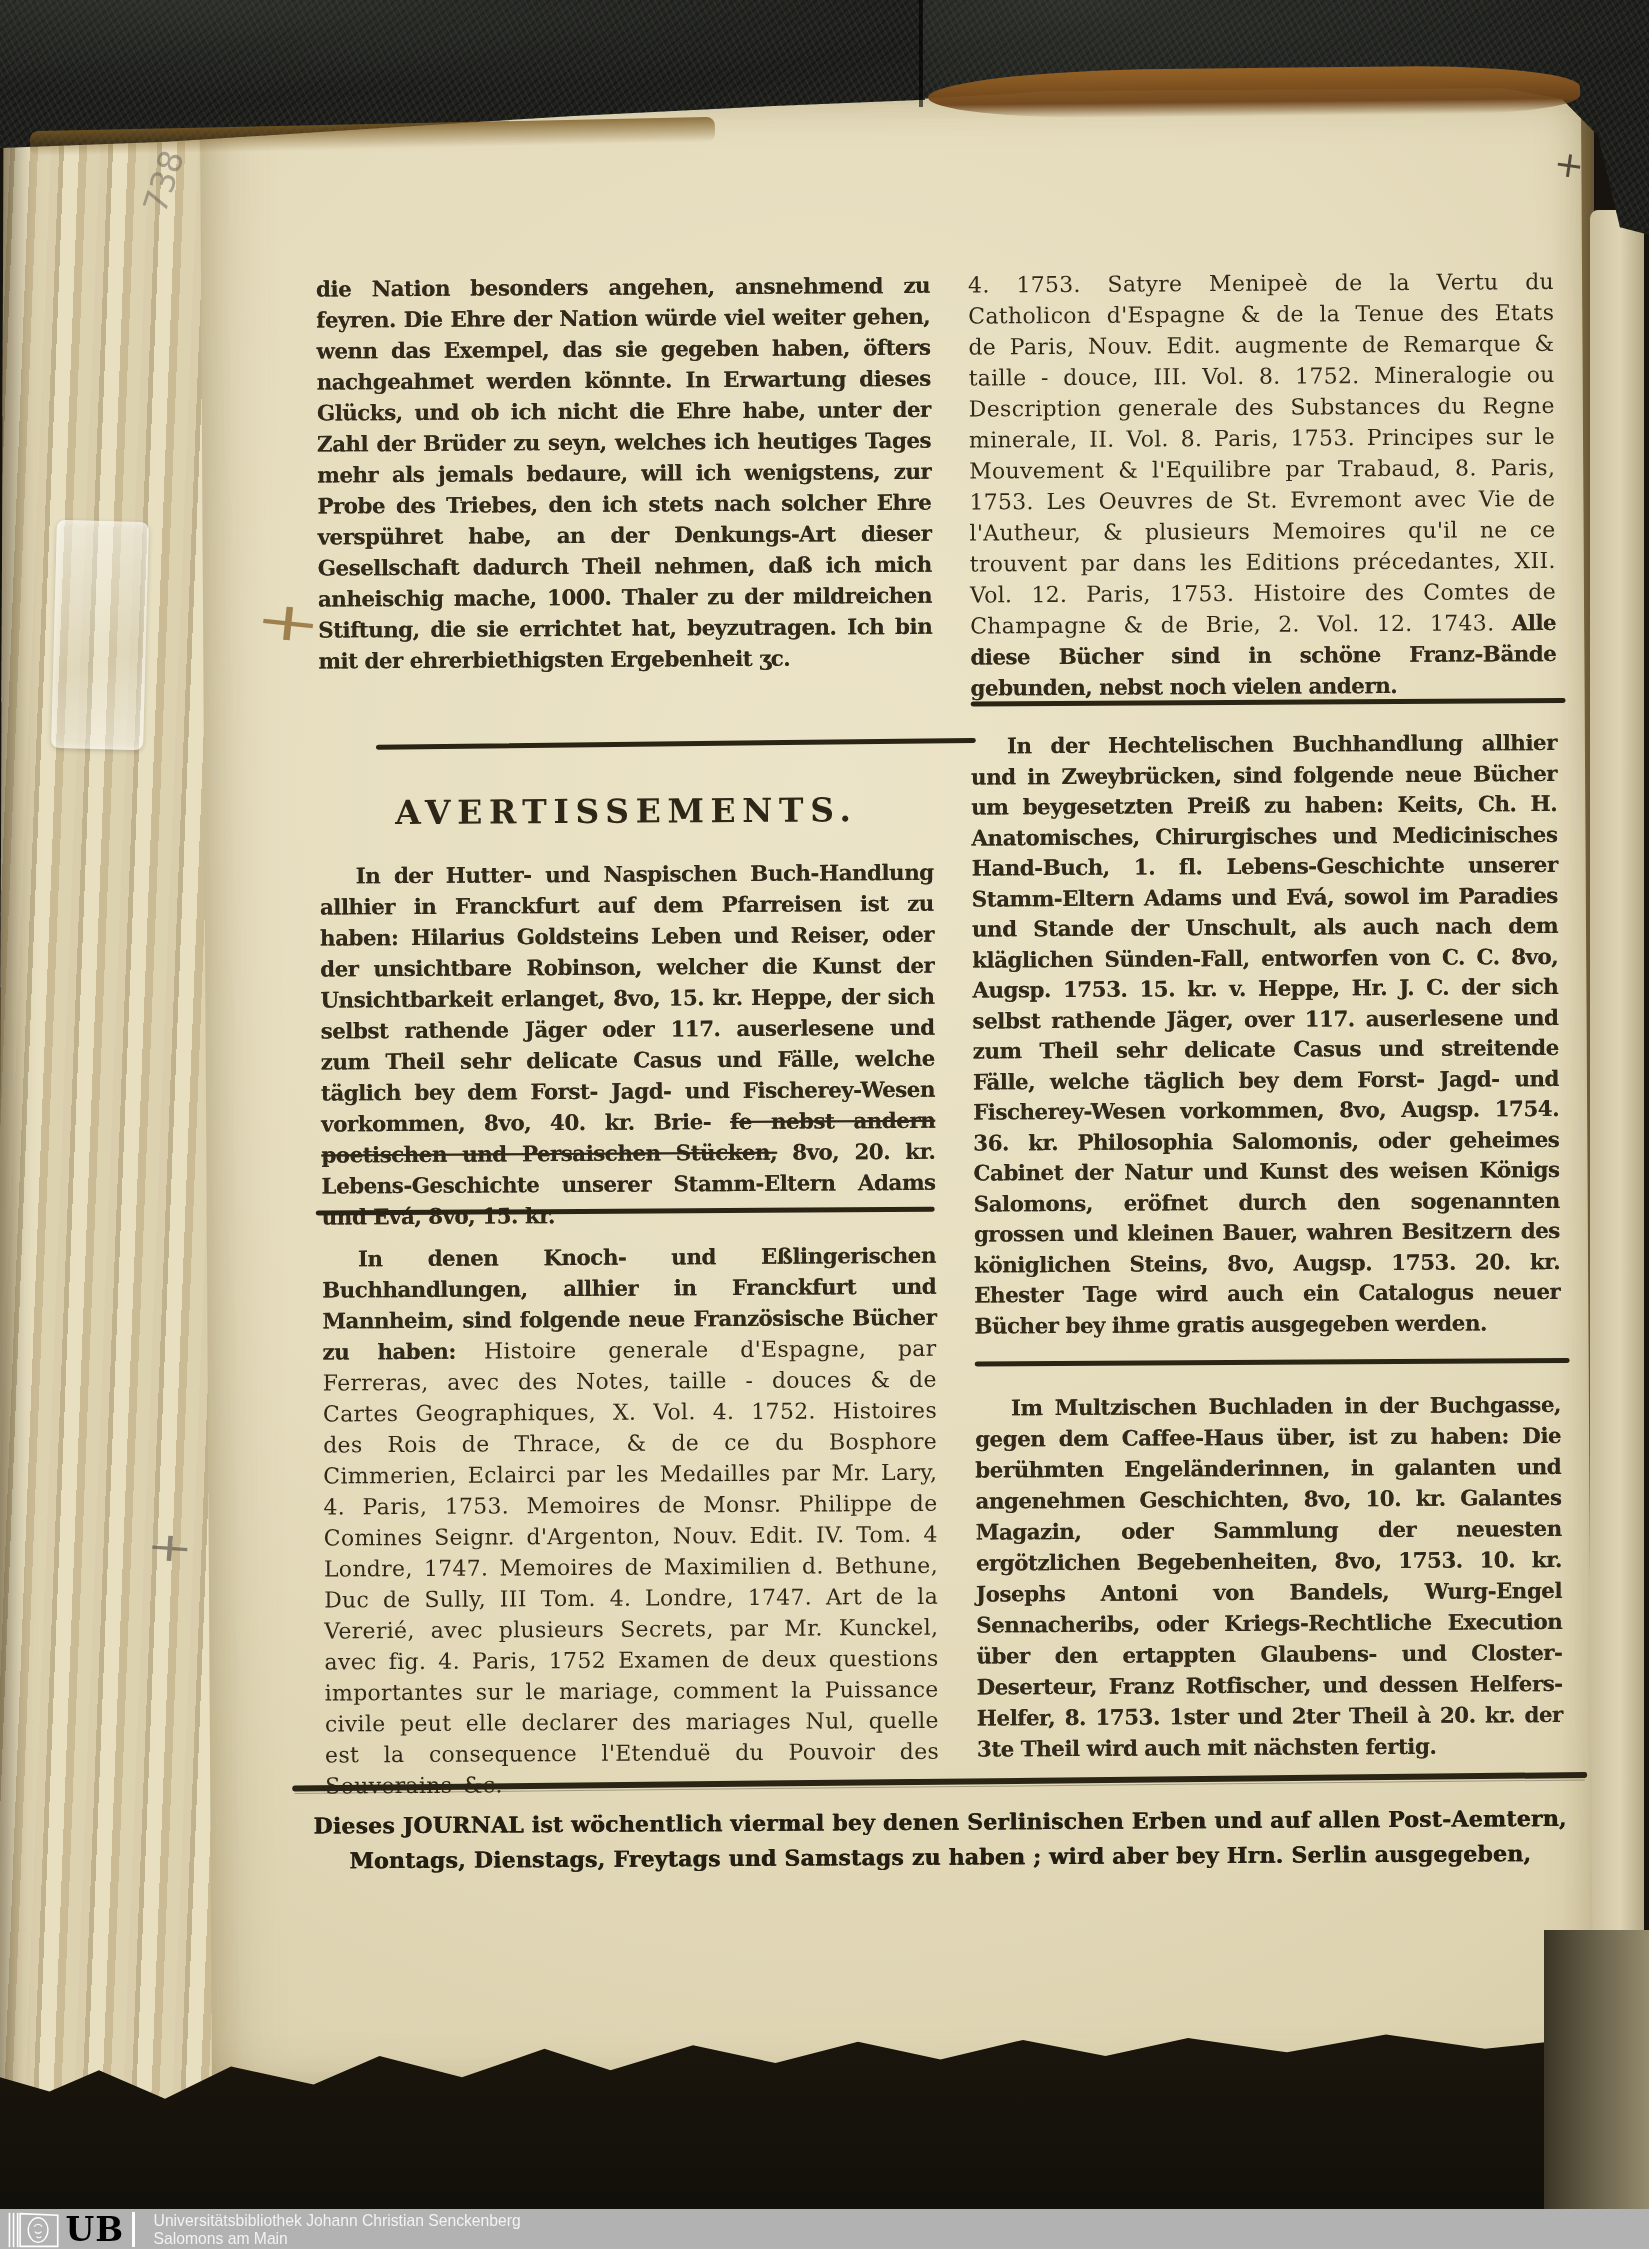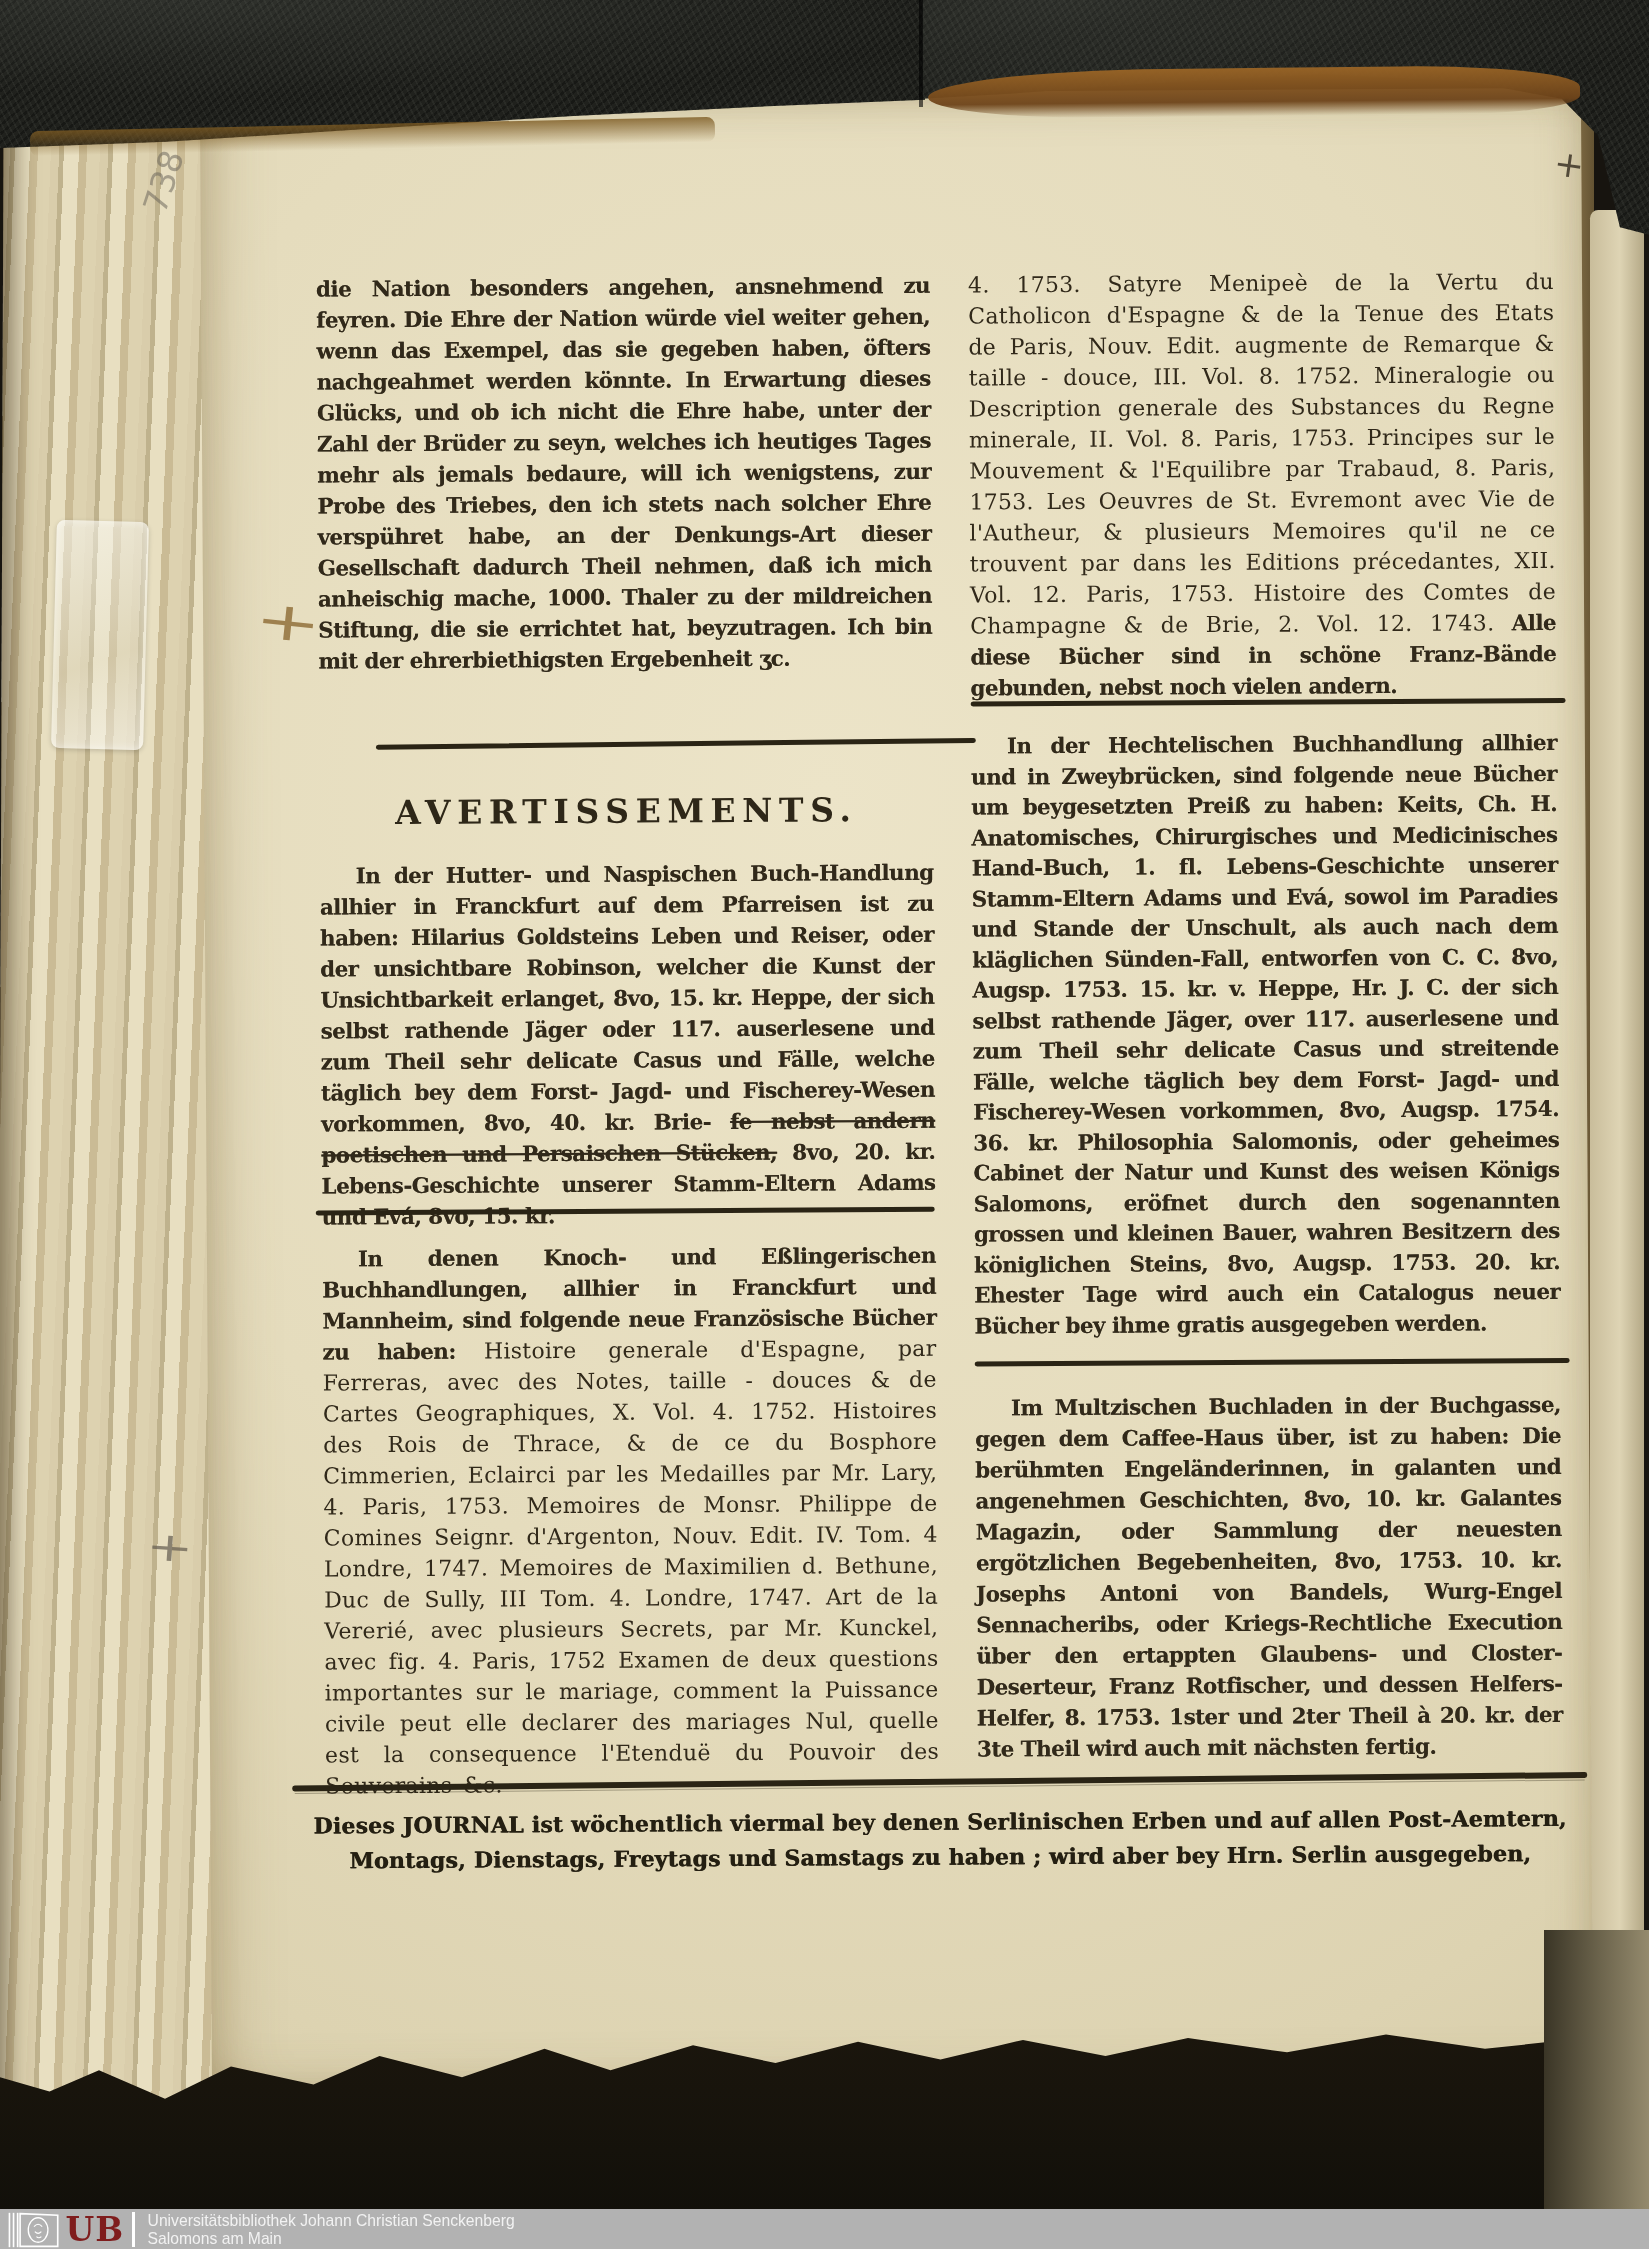--- a/index.html
+++ b/index.html
@@ -112,26 +112,26 @@
   .mark-2 { left:153px; top:1527px; font-size:40px; color:rgba(105,98,84,.75); transform:rotate(4deg) scaleX(1.4); }
   .mark-3 { left:1554px; top:147px; font-size:36px; color:rgba(60,52,38,.85); transform:rotate(8deg); }
 
   
   .bar {
     left:0; top:2209px; width:1650px; height:41px; background:#b2b2b2;
     display:flex; align-items:center;
   }
   .bar-logo { display:flex; align-items:center; height:36px; margin-left:6.6px; }
   .bar-ub {
-    color:#7f1d1d; font-family:"DejaVu Serif", serif; font-weight:700;
+    color:#000000; font-family:"DejaVu Serif", serif; font-weight:700;
     font-size:33px; line-height:36px; margin-left:5px; letter-spacing:0.8px;
   }
   .bar-sep { width:2.5px; height:35px; background:#ffffff; margin-left:8.2px; }
   .bar-text {
-    margin-left:13px; color:#f2f2f2; font-family:"Liberation Sans", sans-serif;
+    margin-left:19px; color:#f2f2f2; font-family:"Liberation Sans", sans-serif;
     font-size:15.7px; line-height:18px;
   }
 </style>
 </head>
 <body>
 
 <div id="stage">
 
   <div class="abs stack"></div>
   <div class="abs right-tan"></div>

